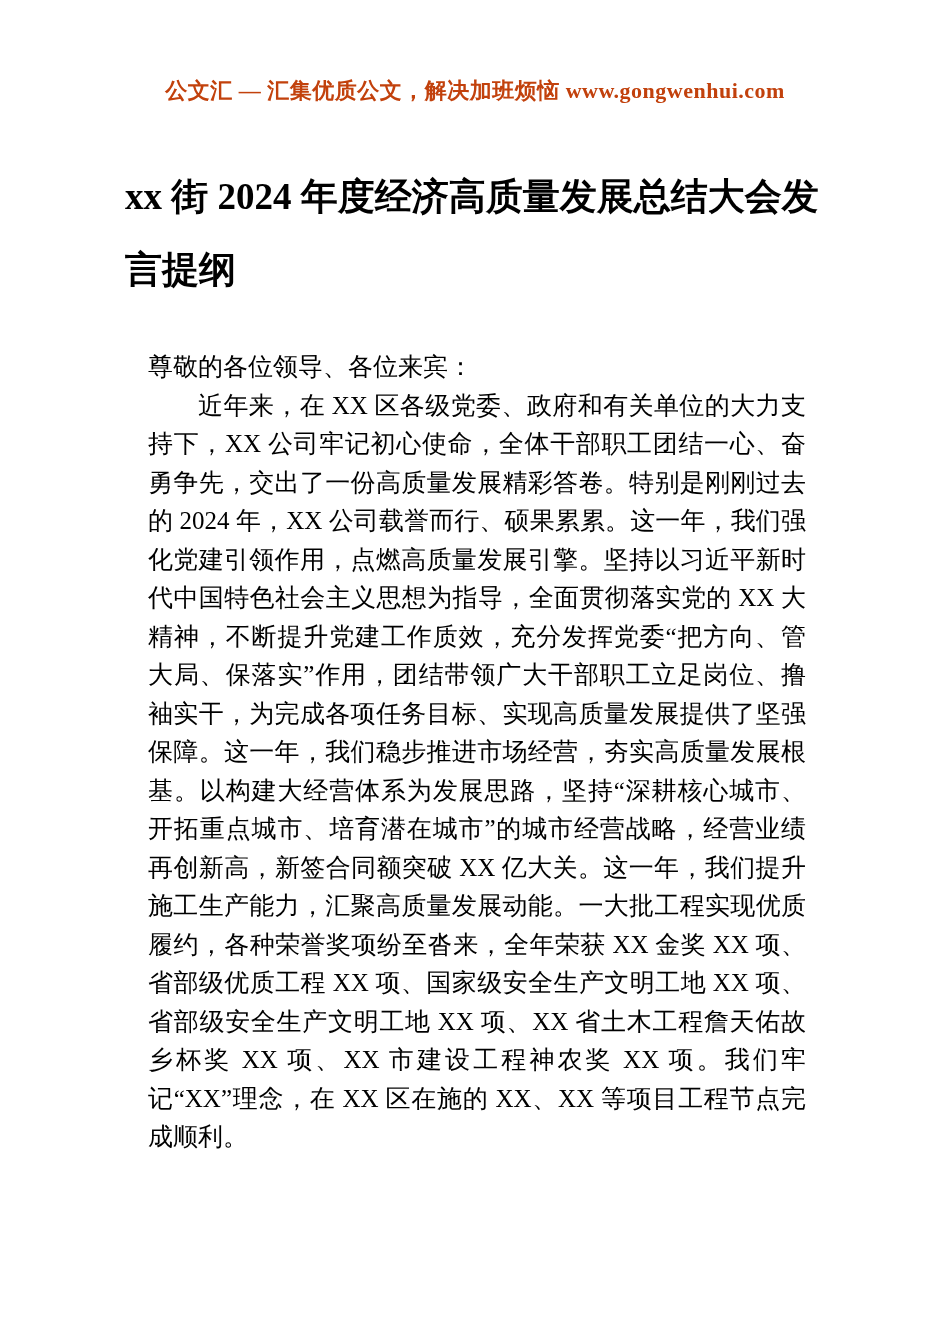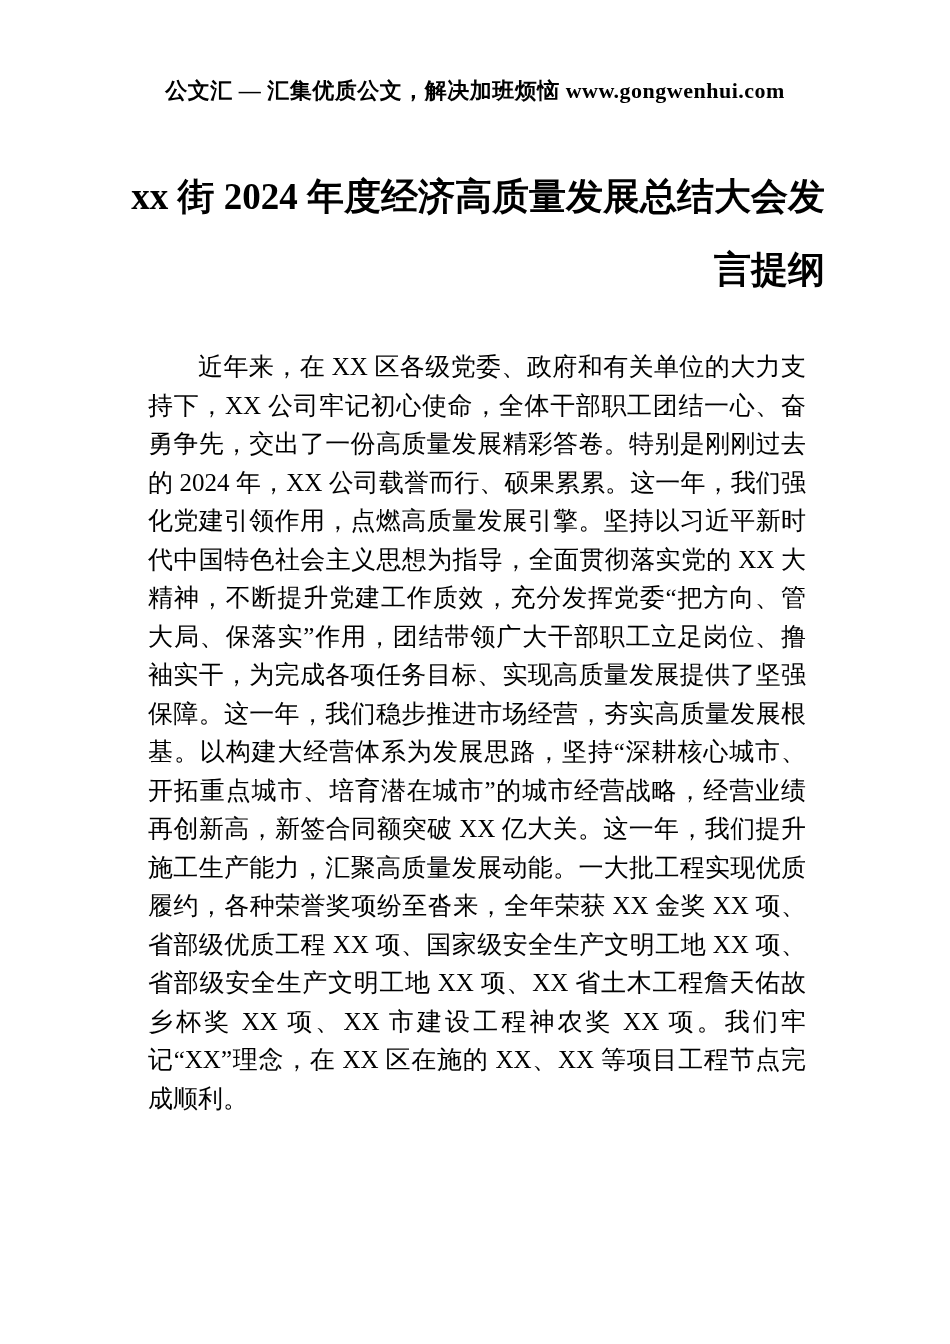--- a/index.html
+++ b/index.html
@@ -19,32 +19,32 @@
   .page {
     width: 950px;
     height: 1344px;
     padding-top: 78px;
     background: #ffffff;
     position: relative;
   }
 
   .site-header {
     text-align: center;
-    color: #000000;
+    color: #c2410c;
     font-size: 22px;
     font-weight: bold;
     line-height: 26px;
     letter-spacing: 0.5px;
     font-family: "Liberation Serif", "DejaVu Serif", serif;
   }
 
   .doc-title {
     margin-top: 56px;
     padding: 0 125px;
-    text-align: right;
+    text-align: left;
     font-size: 37px;
     font-weight: bold;
     line-height: 73px;
     color: #000000;
     font-family: "Liberation Serif", "DejaVu Serif", serif;
   }
 
   .doc-body {
     margin-top: 42px;
     padding: 0 144px 0 148px;
@@ -66,16 +66,17 @@
 </head>
 <body>
 
 <div class="page">
 
   <div class="site-header">公文汇 — 汇集优质公文，解决加班烦恼 www.gongwenhui.com</div>
 
   <h1 class="doc-title">xx 街 2024 年度经济高质量发展总结大会发言提纲</h1>
 
   <div class="doc-body">
+    <p>尊敬的各位领导、各位来宾：</p>
     <p class="indent">近年来，在 XX 区各级党委、政府和有关单位的大力支持下，XX 公司牢记初心使命，全体干部职工团结一心、奋勇争先，交出了一份高质量发展精彩答卷。特别是刚刚过去的 2024 年，XX 公司载誉而行、硕果累累。这一年，我们强化党建引领作用，点燃高质量发展引擎。坚持以习近平新时代中国特色社会主义思想为指导，全面贯彻落实党的 XX 大精神，不断提升党建工作质效，充分发挥党委“把方向、管大局、保落实”作用，团结带领广大干部职工立足岗位、撸袖实干，为完成各项任务目标、实现高质量发展提供了坚强保障。这一年，我们稳步推进市场经营，夯实高质量发展根基。以构建大经营体系为发展思路，坚持“深耕核心城市、开拓重点城市、培育潜在城市”的城市经营战略，经营业绩再创新高，新签合同额突破 XX 亿大关。这一年，我们提升施工生产能力，汇聚高质量发展动能。一大批工程实现优质履约，各种荣誉奖项纷至沓来，全年荣获 XX 金奖 XX 项、省部级优质工程 XX 项、国家级安全生产文明工地 XX 项、省部级安全生产文明工地 XX 项、XX 省土木工程詹天佑故乡杯奖 XX 项、XX 市建设工程神农奖 XX 项。我们牢记“XX”理念，在 XX 区在施的 XX、XX 等项目工程节点完成顺利。</p>
   </div>
 
 </div>
 
 </body></html>

